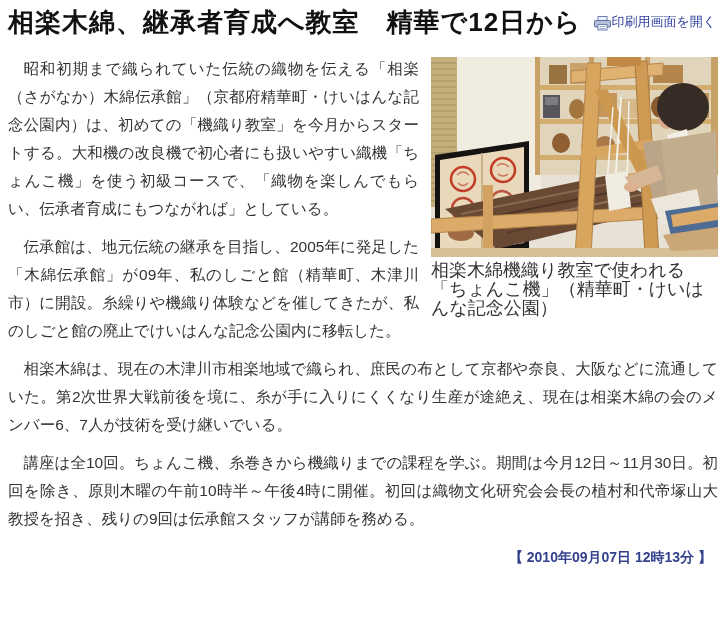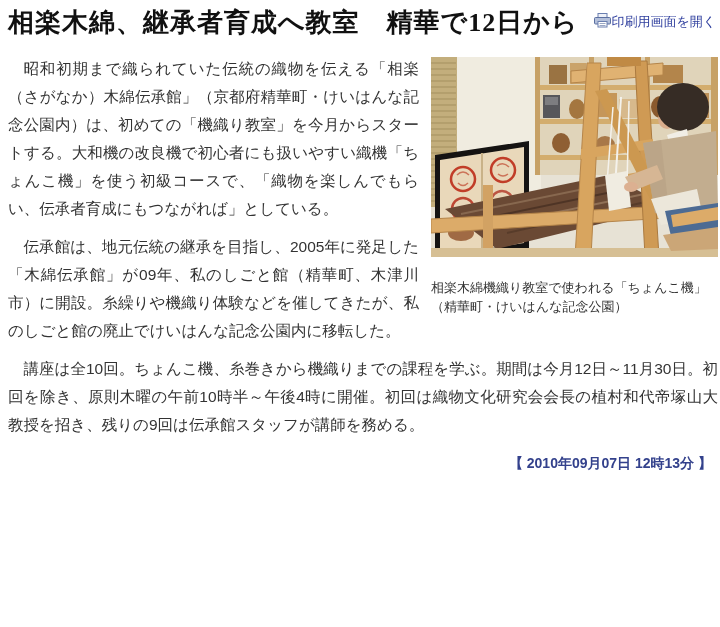--- a/index.html
+++ b/index.html
@@ -3,35 +3,35 @@
 <meta charset="utf-8">
 <style>
   * { margin:0; padding:0; box-sizing:border-box; }
   html,body { background:#fff; }
   .page {
     width:720px; height:627px; overflow:hidden; position:relative;
     background:#fff; color:#333;
     font-family:"Liberation Sans","DejaVu Sans",sans-serif;
     padding:6px 2px 0 8px;
   }
-  .header { display:flex; justify-content:space-between; align-items:flex-start;font-family:Liberation Serif, serif; }
+  .header { display:flex; justify-content:space-between; align-items:flex-start; }
   .headline {
     font-size:26px; font-weight:bold; color:#111;
     line-height:1.3; letter-spacing:1px; white-space:nowrap;
   }
   .print-link {
-    display:flex; align-items:flex-start; margin-top:7px; margin-right:2px;
+    display:flex; align-items:flex-end; margin-top:7px; margin-right:2px;
     color:var(--color-link,#2f3f9e); font-size:13px; text-decoration:none;
     white-space:nowrap; cursor:pointer;
   }
   .print-link svg { display:block; }
   .article { margin-top:15px; font-size:15.5px; line-height:28px; }
   .photo-figure { float:right; width:287px; margin:2px 0 4px 12px; }
   .photo { width:287px; height:200px; display:block; background:#e7e2d5; }
-  figcaption { font-size:13px; line-height:19px; color:#333; margin-top:21px; }
+  figcaption { font-size:18px; line-height:19px; color:#333; margin-top:4px; }
   .article p { text-indent:1em; margin-bottom:10px; text-align:justify; }
   .timestamp {
     text-align:right; font-size:14px; margin-top:10px; padding-right:6px;
     color:var(--color-timestamp,#33418c); font-weight:bold;
   }
 </style>
 </head>
 <body>
 
 <div class="page">
@@ -146,18 +146,19 @@
         <polygon points="240,158 287,150 287,163 242,170" fill="#dcab69"></polygon>
 
         <rect x="0" y="191" width="287" height="9" fill="#d6bf94"></rect>
         <polygon points="232,178 287,170 287,192 240,194" fill="#cba677"></polygon>
       </svg>
       <figcaption>相楽木綿機織り教室で使われる「ちょんこ機」（精華町・けいはんな記念公園）</figcaption>
     </figure>
 
     <p>昭和初期まで織られていた伝統の織物を伝える「相楽（さがなか）木綿伝承館」（京都府精華町・けいはんな記念公園内）は、初めての「機織り教室」を今月からスタートする。大和機の改良機で初心者にも扱いやすい織機「ちょんこ機」を使う初級コースで、「織物を楽しんでもらい、伝承者育成にもつながれば」としている。</p>
     <p>伝承館は、地元伝統の継承を目指し、2005年に発足した「木綿伝承館」が09年、私のしごと館（精華町、木津川市）に開設。糸繰りや機織り体験などを催してきたが、私のしごと館の廃止でけいはんな記念公園内に移転した。</p>
+    <p>相楽木綿は、現在の木津川市相楽地域で織られ、庶民の布として京都や奈良、大阪などに流通していた。第2次世界大戦前後を境に、糸が手に入りにくくなり生産が途絶え、現在は相楽木綿の会のメンバー6、7人が技術を受け継いでいる。</p>
     <p>講座は全10回。ちょんこ機、糸巻きから機織りまでの課程を学ぶ。期間は今月12日～11月30日。初回を除き、原則木曜の午前10時半～午後4時に開催。初回は織物文化研究会会長の植村和代帝塚山大教授を招き、残りの9回は伝承館スタッフが講師を務める。</p>
 
     <div class="timestamp">【 2010年09月07日 12時13分 】</div>
   </div>
 
 </div>
 
 </body></html>

